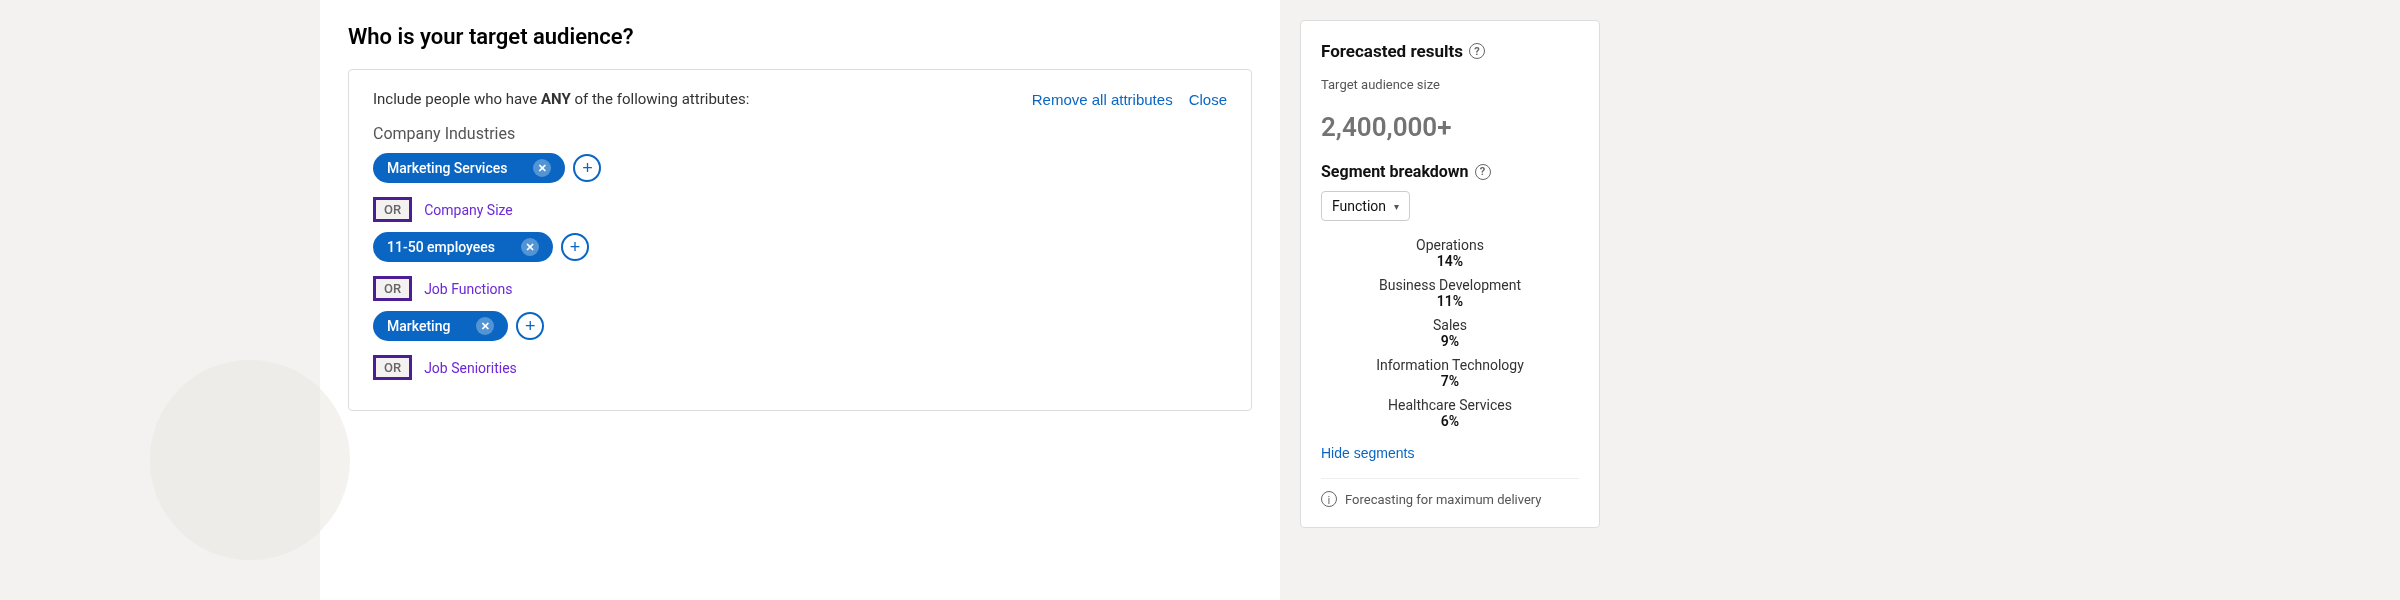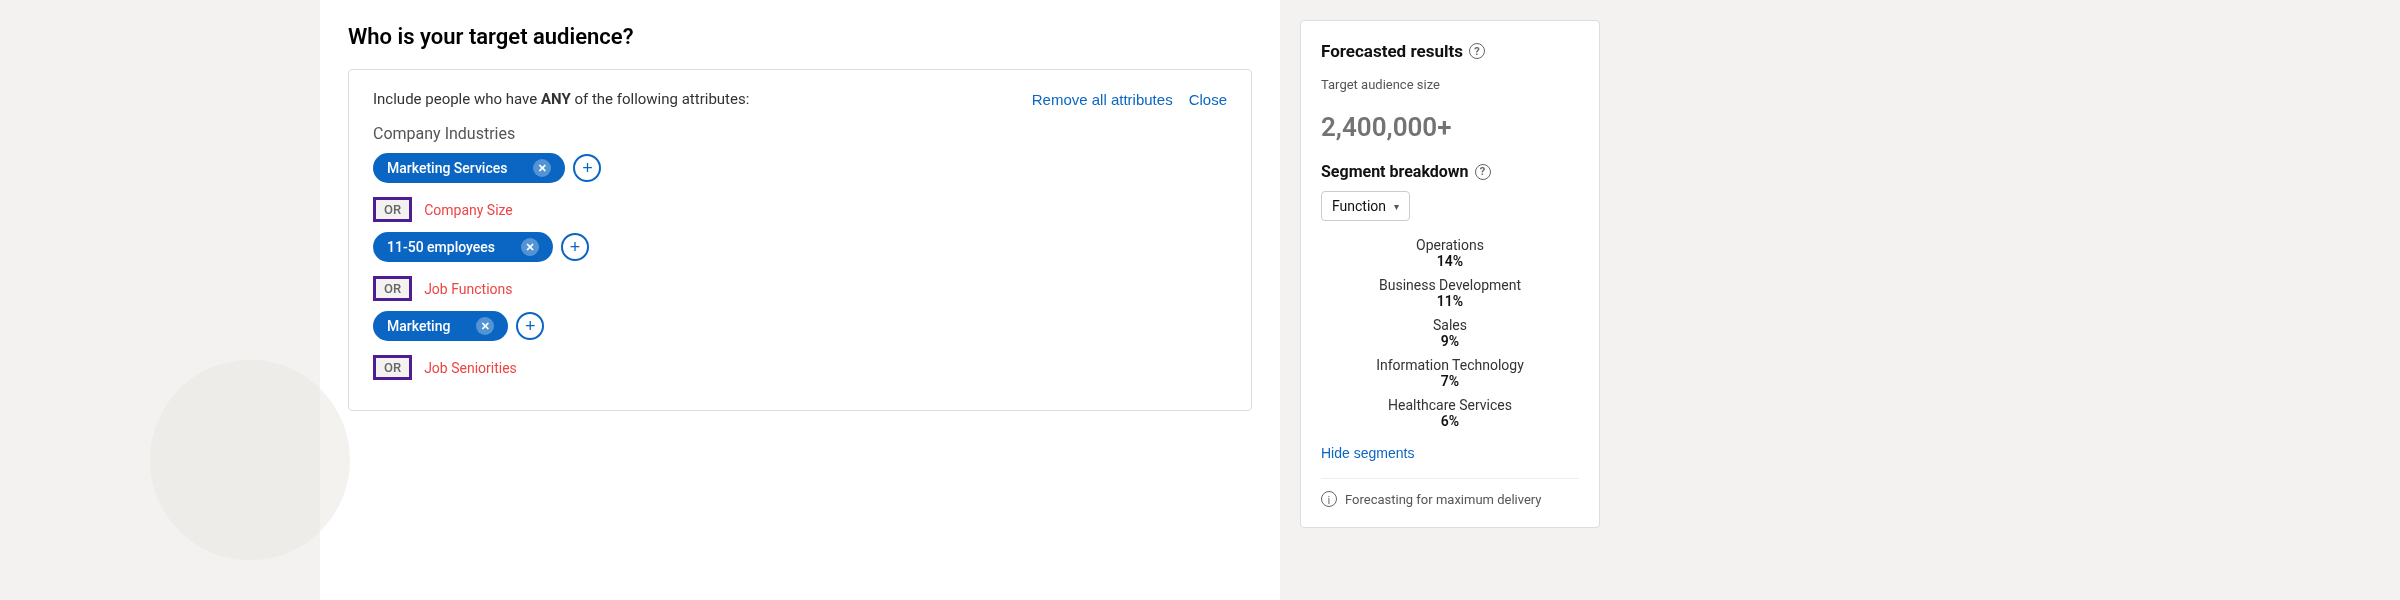--- a/index.html
+++ b/index.html
@@ -168,21 +168,21 @@
       border: 3px solid #4c1d95;
       border-radius: 0;
       padding: 2px 8px;
       font-size: 13px;
       color: #666;
       font-weight: 500;
     }
 
     .or-label {
       font-size: 14px;
-      color: #ef4444;
+      color: #6d28d9;
     }
 
     
     .right-panel {
       width: 340px;
       height: 600px;
       background: #f3f2f0;
       flex-shrink: 0;
       padding: 20px 20px;
     }

